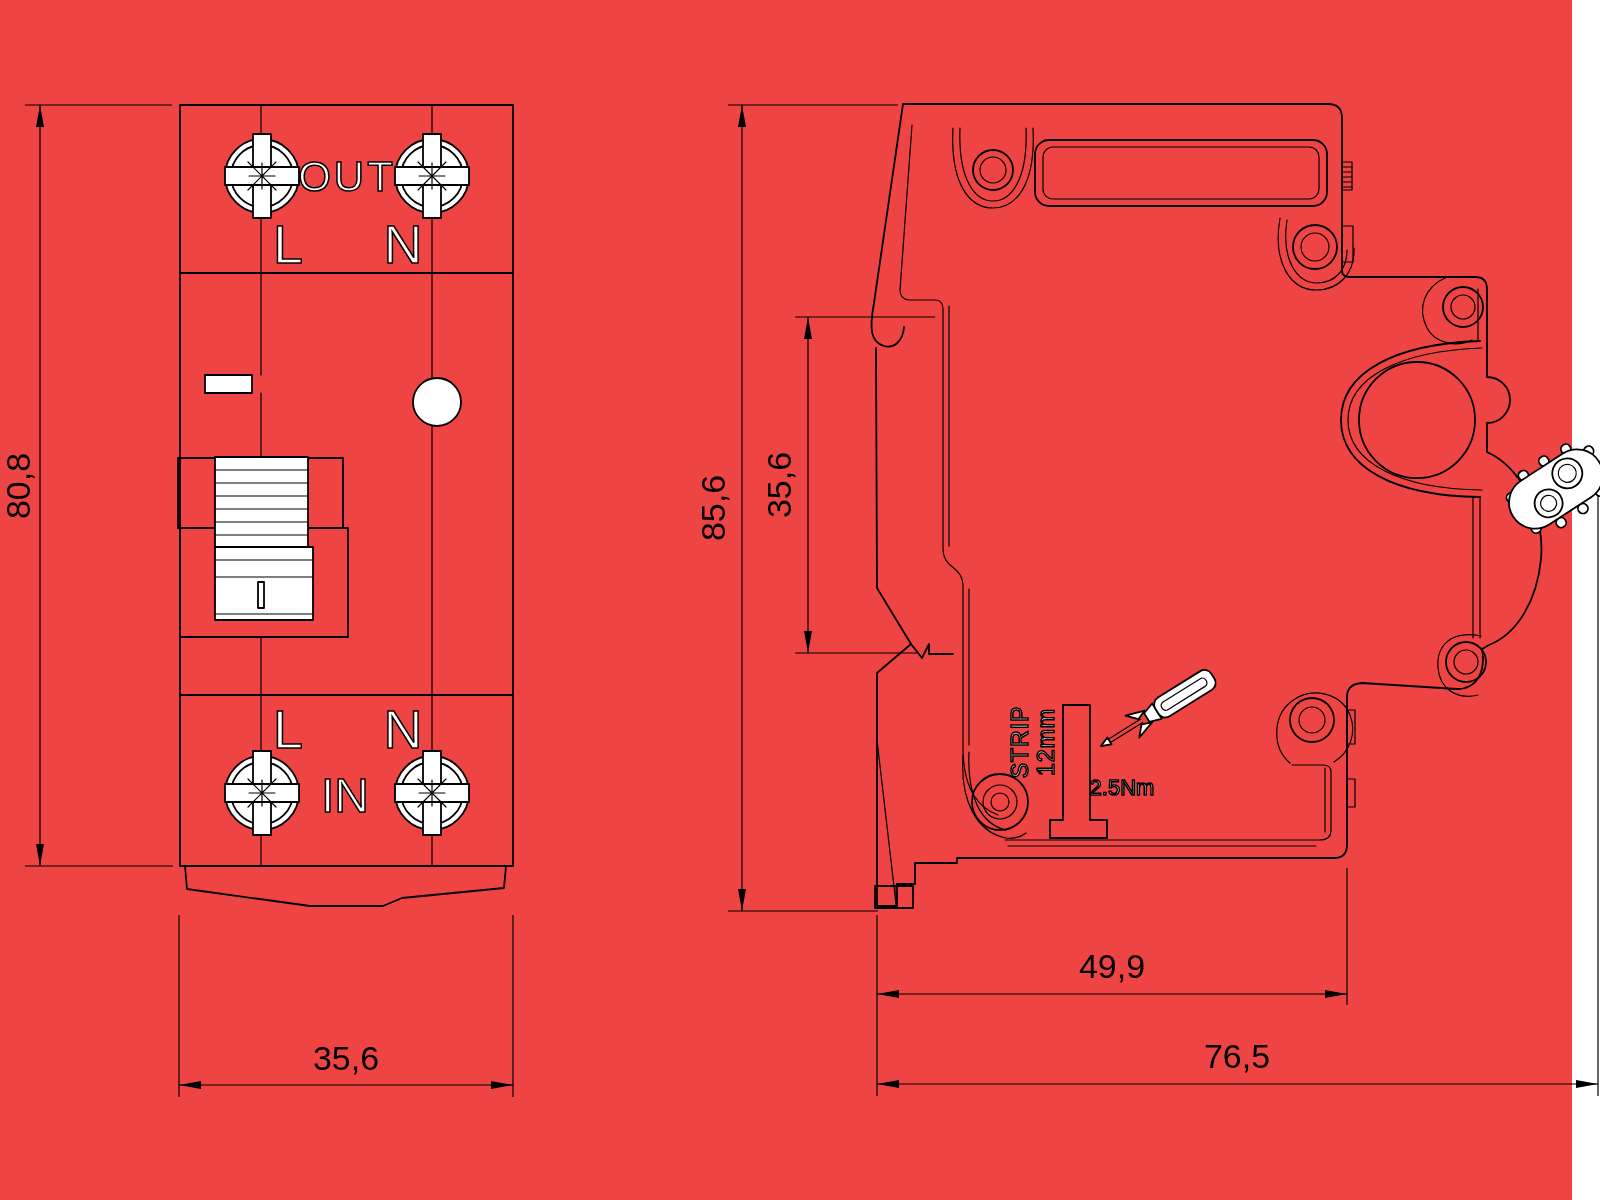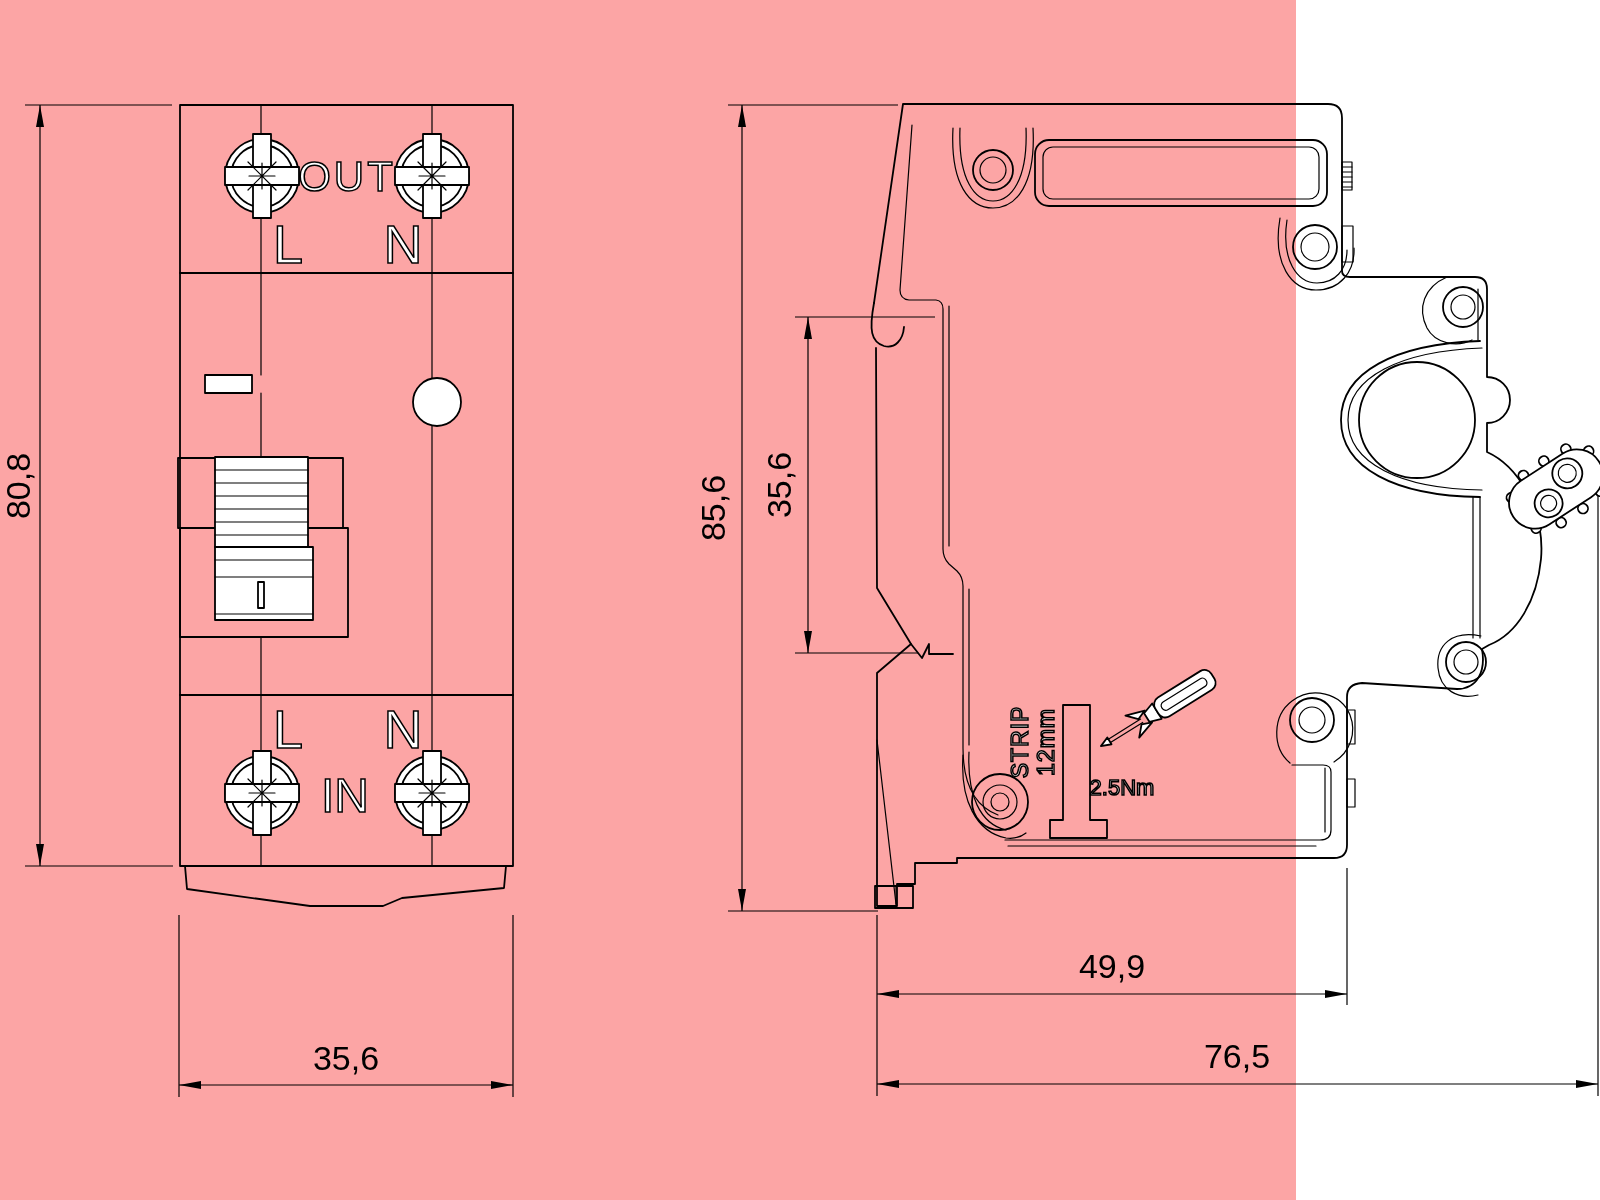--- a/index.html
+++ b/index.html
@@ -1,16 +1,16 @@
 <!DOCTYPE html>
 <html><head>
 <meta charset="utf-8">
 <style>
   html,body{margin:0;padding:0;background:#ffffff;}
-  .stage{width:1296px;height:1200px;position:relative;background:#fca5a5;}
+  .stage{width:1572px;height:1200px;position:relative;background:#ef4444;}
   svg{display:block;}
   .s  {stroke:#000;stroke-width:1.8;fill:none;stroke-linejoin:round;stroke-linecap:round;}
   .sw {stroke:#000;stroke-width:1.8;fill:#fff;stroke-linejoin:round;stroke-linecap:round;}
   .t  {stroke:#000;stroke-width:1.2;fill:none;stroke-linejoin:round;stroke-linecap:round;}
   .d  {stroke:#000;stroke-width:1.2;fill:none;}
   .ar {fill:#000;stroke:none;}
   .dt {font-family:"Liberation Sans",sans-serif;font-size:34px;fill:#000;}
   .ho {font-family:"Liberation Sans",sans-serif;fill:#fff;stroke:#000;stroke-width:1.5;}
 </style>
 </head>

